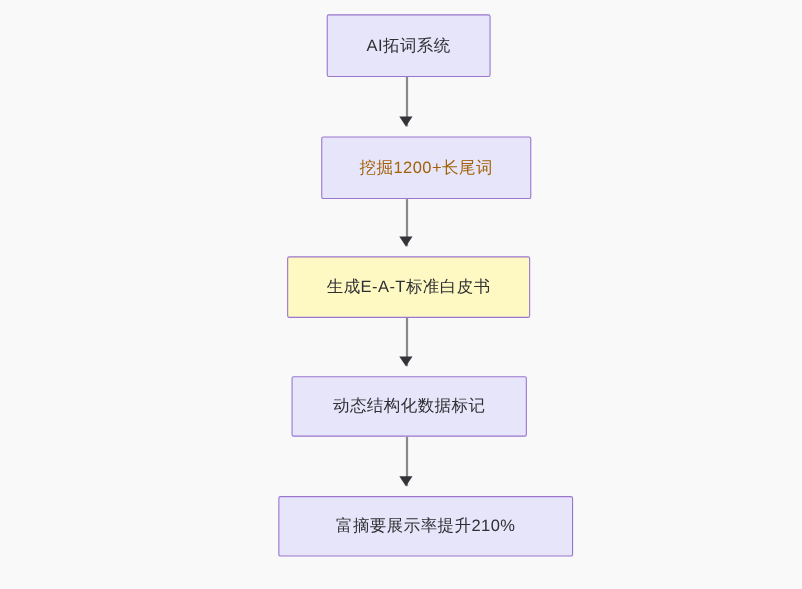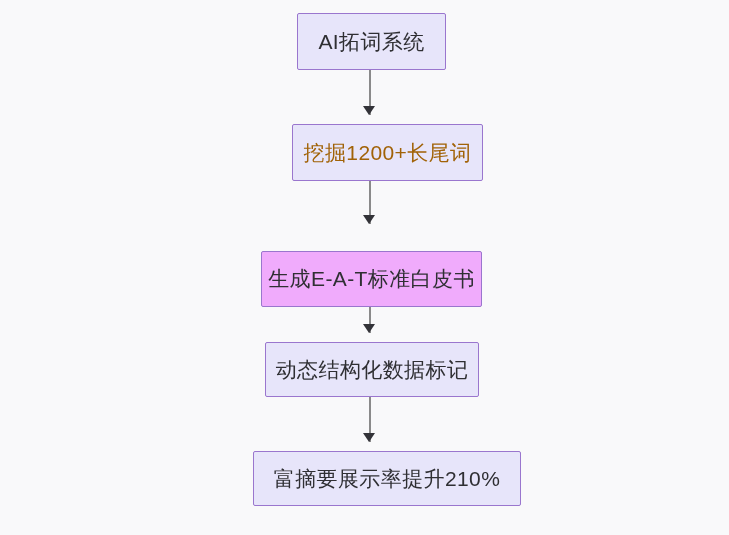--- a/index.html
+++ b/index.html
@@ -25,21 +25,21 @@
   .node {
     position: absolute;
     box-sizing: border-box;
     background: #e7e5fa;
     border: 1.6px solid #9a76ce;
     border-radius: 2px;
     display: flex;
     align-items: center;
     justify-content: center;
     color: #2f2f33;
-    font-size: 21px;
+    font-size: 15px;
     letter-spacing: 0.4px;
     white-space: nowrap;
   }
   .node-label {
     display: block;
     line-height: 1.2;
   }
   .connector {
     position: absolute;
     width: 2px;
@@ -65,21 +65,21 @@
     <div class="connector" style="left: 369px; top: 289px; height: 44px; background: rgb(138, 138, 138);"></div>
     <div class="arrowhead" style="left: 363px; top: 324px; border-top-color: rgb(51, 51, 56);"></div>
     <div class="connector" style="left: 369px; top: 397px; height: 45px; background: rgb(138, 138, 138);"></div>
     <div class="arrowhead" style="left: 363px; top: 433px; border-top-color: rgb(51, 51, 56);"></div>
     <div class="node" style="left: 297px; top: 13px; width: 149px; height: 57px; background: rgb(231, 229, 250); border-color: rgb(154, 118, 206); color: rgb(47, 47, 51);">
       <span class="node-label">AI拓词系统</span>
     </div>
     <div class="node" style="left: 292px; top: 124px; width: 191px; height: 57px; background: rgb(231, 229, 250); border-color: rgb(154, 118, 206); color: #a16207;">
       <span class="node-label">挖掘1200+长尾词</span>
     </div>
-    <div class="node" style="left: 261px; top: 233px; width: 221px; height: 56px; background: #f0abfc; border-color: rgb(154, 118, 206); color: rgb(47, 47, 51); margin-top: 18px;">
+    <div class="node" style="left: 261px; top: 233px; width: 221px; height: 56px; background: #fef9c3; border-color: rgb(154, 118, 206); color: rgb(47, 47, 51);">
       <span class="node-label">生成E-A-T标准白皮书</span>
     </div>
     <div class="node" style="left: 265px; top: 342px; width: 214px; height: 55px; background: rgb(231, 229, 250); border-color: rgb(154, 118, 206); color: rgb(47, 47, 51);">
       <span class="node-label">动态结构化数据标记</span>
     </div>
     <div class="node" style="left: 253px; top: 451px; width: 268px; height: 55px; background: rgb(231, 229, 250); border-color: rgb(154, 118, 206); color: rgb(47, 47, 51);">
       <span class="node-label">富摘要展示率提升210%</span>
     </div>
   </div>
 

